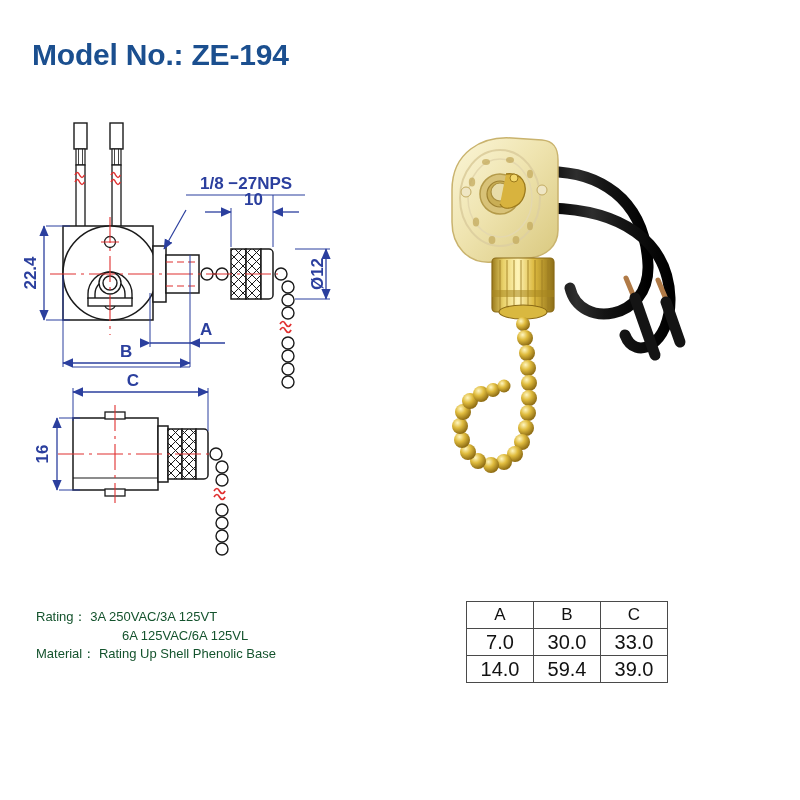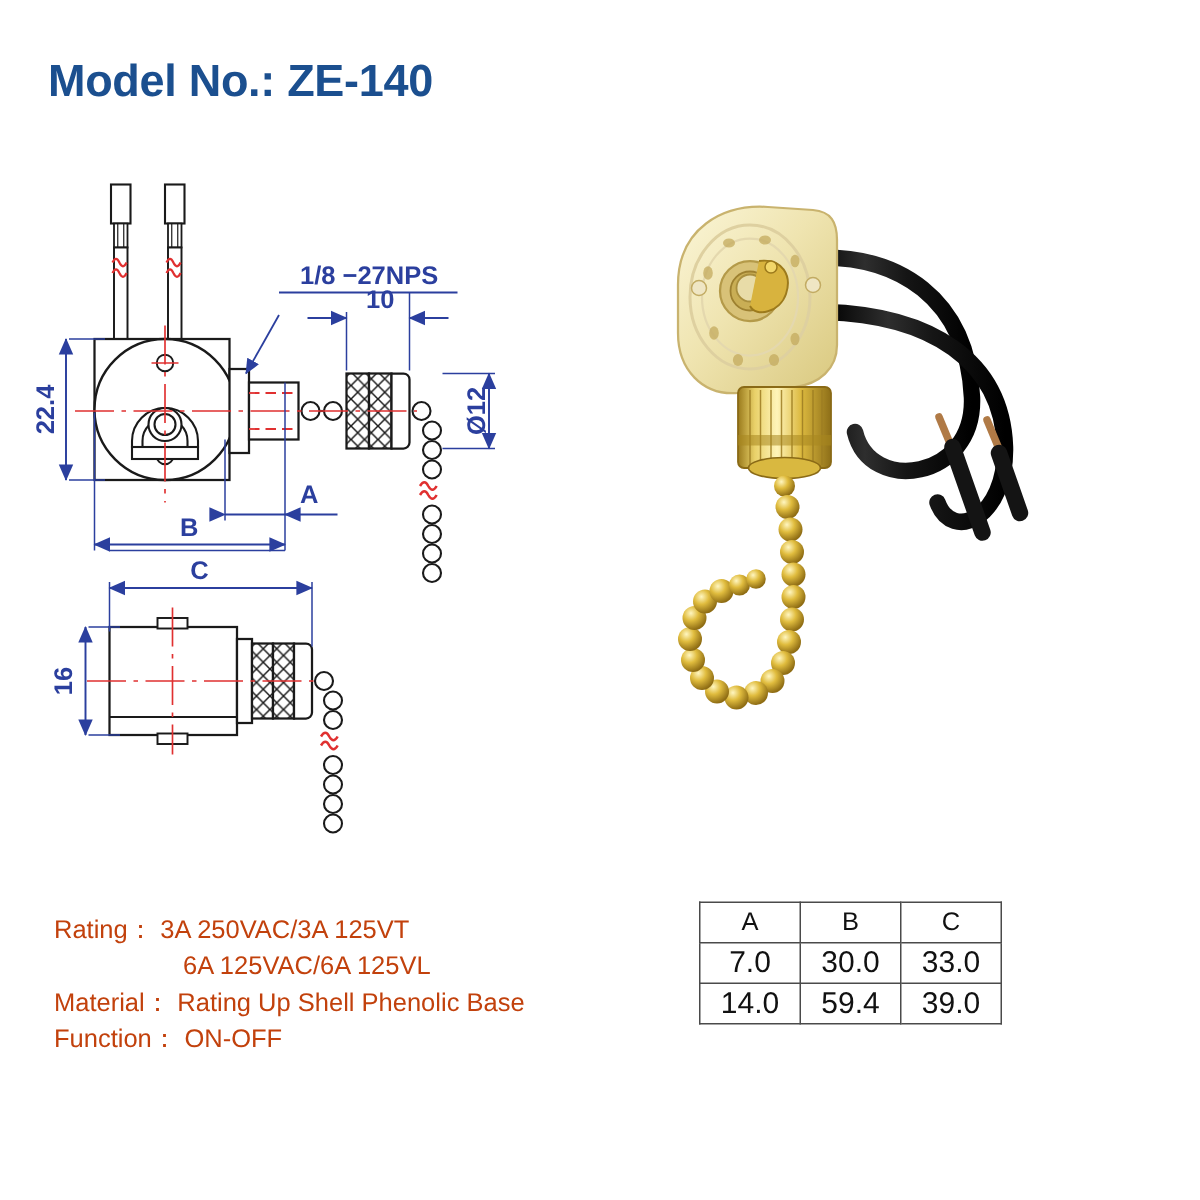--- a/index.html
+++ b/index.html
@@ -23,21 +23,21 @@
   .drawing{ position:absolute; left:0; top:95px; width:430px; height:480px;font-weight:bold; }
   .drawing svg{ display:block; }
 
   
   .photo{ position:absolute; left:430px; top:130px; width:330px; height:380px; }
   .photo svg{ display:block; }
 
   
   .specs{
     position:absolute; left:36px; top:608px;
-    font-size:17px; color:#c2410c; line-height:1.43;
+    font-size:13px; color:#14532d; line-height:1.43;
     white-space:nowrap;
   }
   .specs .row{ display:block; }
   .specs .indent{ padding-left:86px; }
   .specs .lbl{ letter-spacing:0px; }
 
   
   .dimtable{
     position:absolute; left:466px; top:601px;
     border-collapse:collapse;
@@ -49,21 +49,21 @@
     text-align:center; vertical-align:middle;
     font-size:20px; color:#111;
     font-family:"Liberation Sans", sans-serif;
     padding:0 4px;
   }
   .dimtable td.hdr{ font-size:17px; }
 </style>
 </head>
 <body>
 
-<div class="title">Model No.: ZE-140</div>
+<div class="title">Model No.: ZE-194</div>
 
 <div class="drawing">
 <svg width="430" height="480" viewBox="0 0 430 480" xmlns="http://www.w3.org/2000/svg">
   <defs>
     <pattern id="knurl" width="9" height="9" patternUnits="userSpaceOnUse">
       <rect width="9" height="9" fill="#fff"></rect>
       <path d="M0 0 L9 9 M9 0 L0 9" stroke="#1a1a1a" stroke-width="1"></path>
     </pattern>
     <marker id="arrR" markerWidth="9" markerHeight="9" refX="8" refY="4.5" orient="auto">
       <path d="M0,0.8 L8.5,4.5 L0,8.2 z" fill="#2b3f9e"></path>
@@ -331,21 +331,20 @@
     <circle cx="63" cy="260" r="7" fill="url(#beadG)"></circle>
     <circle cx="74" cy="256" r="6.5" fill="url(#beadG)"></circle>
   </g>
 </svg>
 </div>
 
 <div class="specs">
   <span class="row"><span class="lbl">Rating：</span>&nbsp;<span>3A 250VAC/3A 125VT</span></span>
   <span class="row indent"><span>6A 125VAC/6A 125VL</span></span>
   <span class="row"><span class="lbl">Material：</span>&nbsp;<span>Rating Up Shell  Phenolic Base</span></span>
-  <span class="row"><span class="lbl">Function：</span>&nbsp;<span>ON-OFF</span></span>
 </div>
 
 <table class="dimtable">
   <thead>
     <tr>
       <td class="hdr">A</td>
       <td class="hdr">B</td>
       <td class="hdr">C</td>
     </tr>
   </thead>

